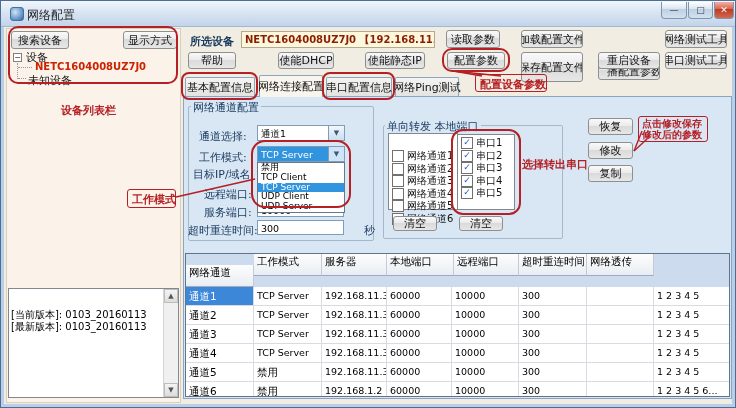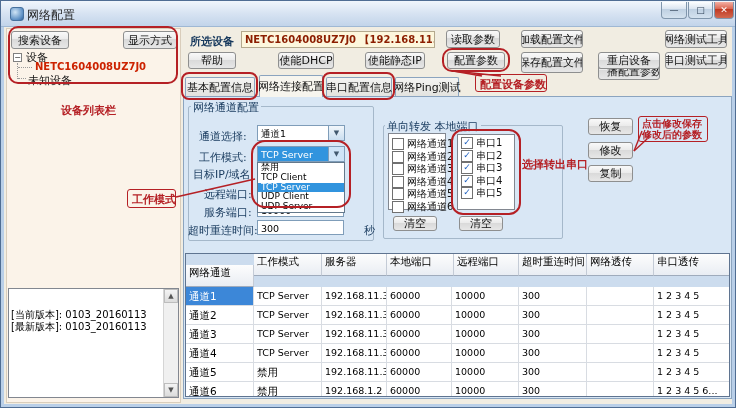--- a/index.html
+++ b/index.html
@@ -109,21 +109,21 @@
 
   <div class="abs btn" style="left:445px;top:29px;width:54px;height:18px;">读取参数</div>
   <div class="abs btn" style="left:520px;top:29px;width:62px;height:18px;">加载配置文件</div>
   <div class="abs btn" style="left:597px;top:29px;width:62px;height:18px;margin-top:32px;">广播配置参数</div>
   <div class="abs btn" style="left:664px;top:29px;width:62px;height:18px;">网络测试工具</div>
 
   <div class="abs btn" style="left:187px;top:51px;width:48px;height:17px;">帮助</div>
   <div class="abs btn" style="left:277px;top:51px;width:56px;height:17px;">使能DHCP</div>
   <div class="abs btn" style="left:364px;top:51px;width:60px;height:17px;">使能静态IP</div>
   <div class="abs btn" style="left:446px;top:51px;width:58px;height:17px;">配置参数</div>
-  <div class="abs btn" style="left:520px;top:51px;width:62px;height:21px;">保存配置文件</div>
+  <div class="abs btn" style="left:520px;top:51px;width:62px;height:30px;">保存配置文件</div>
   <div class="abs btn" style="left:597px;top:51px;width:62px;height:17px;">重启设备</div>
   <div class="abs btn" style="left:664px;top:51px;width:62px;height:17px;">串口测试工具</div>
 
   <div class="abs red-box sq" style="left:474px;top:73px;width:72px;height:18px;z-index:41;"></div>
   <div class="abs red-note" style="left:479px;top:76px;z-index:42;">配置设备参数</div>
 
   <div class="abs tab" style="left:184px;top:76px;width:70px;height:20px;">基本配置信息</div>
   <div class="abs tab active" style="left:258px;top:74px;width:64px;height:22px;">网络连接配置</div>
   <div class="abs tab" style="left:325px;top:76px;width:66px;height:20px;">串口配置信息</div>
   <div class="abs tab" style="left:394px;top:76px;width:64px;height:20px;">网络Ping测试</div>
@@ -159,21 +159,21 @@
   <div class="abs label" style="left:203px;top:204px;">服务端口:</div>
   <div class="abs input" style="left:256px;top:201px;width:87px;height:15px;">10000</div>
 
   <div class="abs label" style="left:187px;top:222px;">超时重连时间:</div>
   <div class="abs input" style="left:256px;top:219px;width:87px;height:15px;">300</div>
   <div class="abs label" style="left:363px;top:222px;">秒</div>
 
   <div class="abs groupbox" style="left:382px;top:124px;width:180px;height:114px;"></div>
   <div class="abs group-label" style="left:384px;top:118px;background:#d9e7f5;padding:0 2px;">单向转发 本地端口</div>
 
-  <div class="abs listbox" id="net-list" style="left:387px;top:132px;width:58px;height:77px;padding-top:4px;">
+  <div class="abs listbox" id="net-list" style="left:387px;top:132px;width:70px;height:77px;padding-top:16px;">
       <div class="cb-row">
         <span class="cb"></span>
         <span class="cb-label">网络通道1</span>
       </div>
       <div class="cb-row">
         <span class="cb"></span>
         <span class="cb-label">网络通道2</span>
       </div>
       <div class="cb-row">
         <span class="cb"></span>
@@ -231,21 +231,20 @@
 
   <div class="abs grid" style="left:184px;top:252px;width:545px;height:144px;">
     <div class="gr" id="grid-head">
         <div class="gh" style="width: 68px; margin-top: 11px;">网络通道</div>
         <div class="gh" style="width: 68px;">工作模式</div>
         <div class="gh" style="width: 65px;">服务器</div>
         <div class="gh" style="width: 67px;">本地端口</div>
         <div class="gh" style="width: 65px;">远程端口</div>
         <div class="gh" style="width: 68px;">超时重连时间</div>
         <div class="gh" style="width: 67px;">网络透传</div>
-        <div class="gh" style="width: 76px;">串口透传</div>
       </div>
     <div id="grid-body">
         <div class="gr">
           <div class="gc cjk selcell" style="width: 68px;">通道1</div>
           <div class="gc" style="width: 68px;">TCP Server</div>
           <div class="gc" style="width: 65px;">192.168.11.31</div>
           <div class="gc" style="width: 65px;">60000</div>
           <div class="gc" style="width: 67px;">10000</div>
           <div class="gc" style="width: 68px;">300</div>
           <div class="gc" style="width: 67px;"></div>

